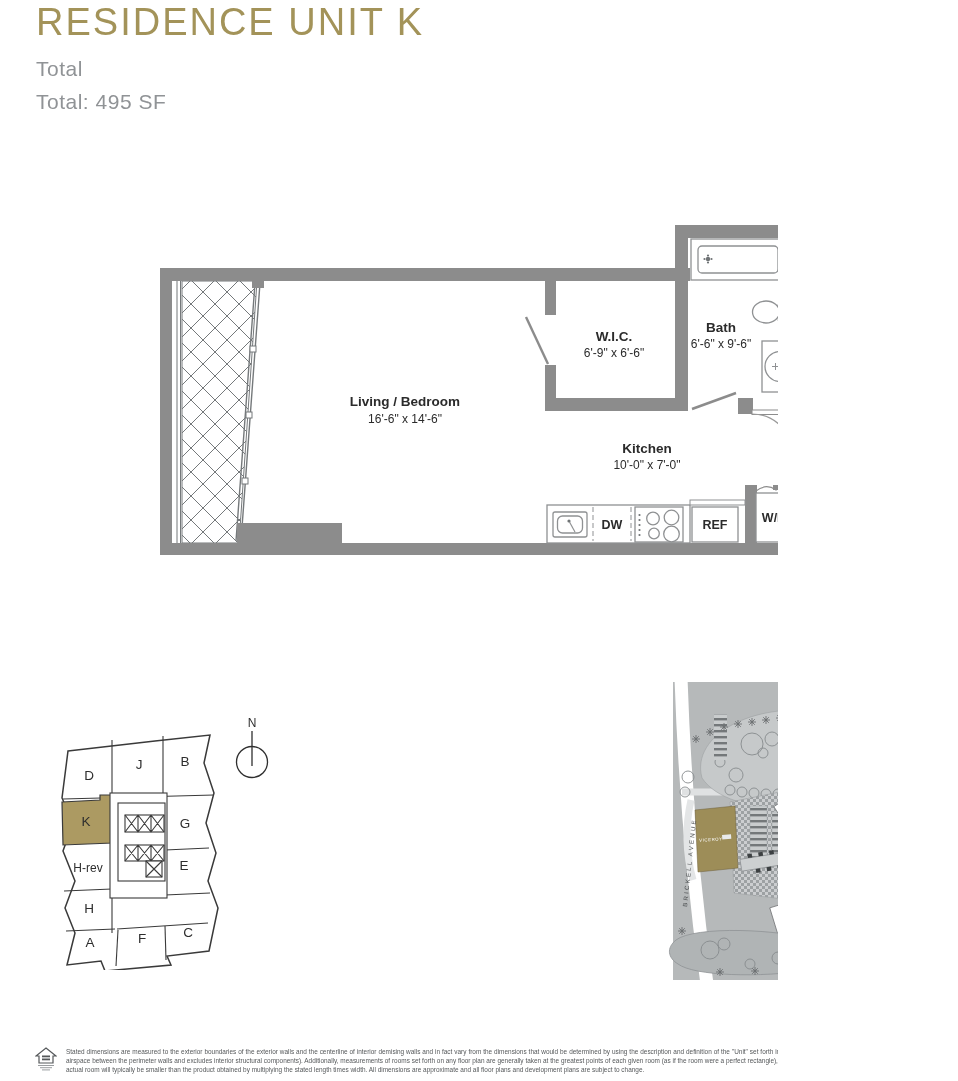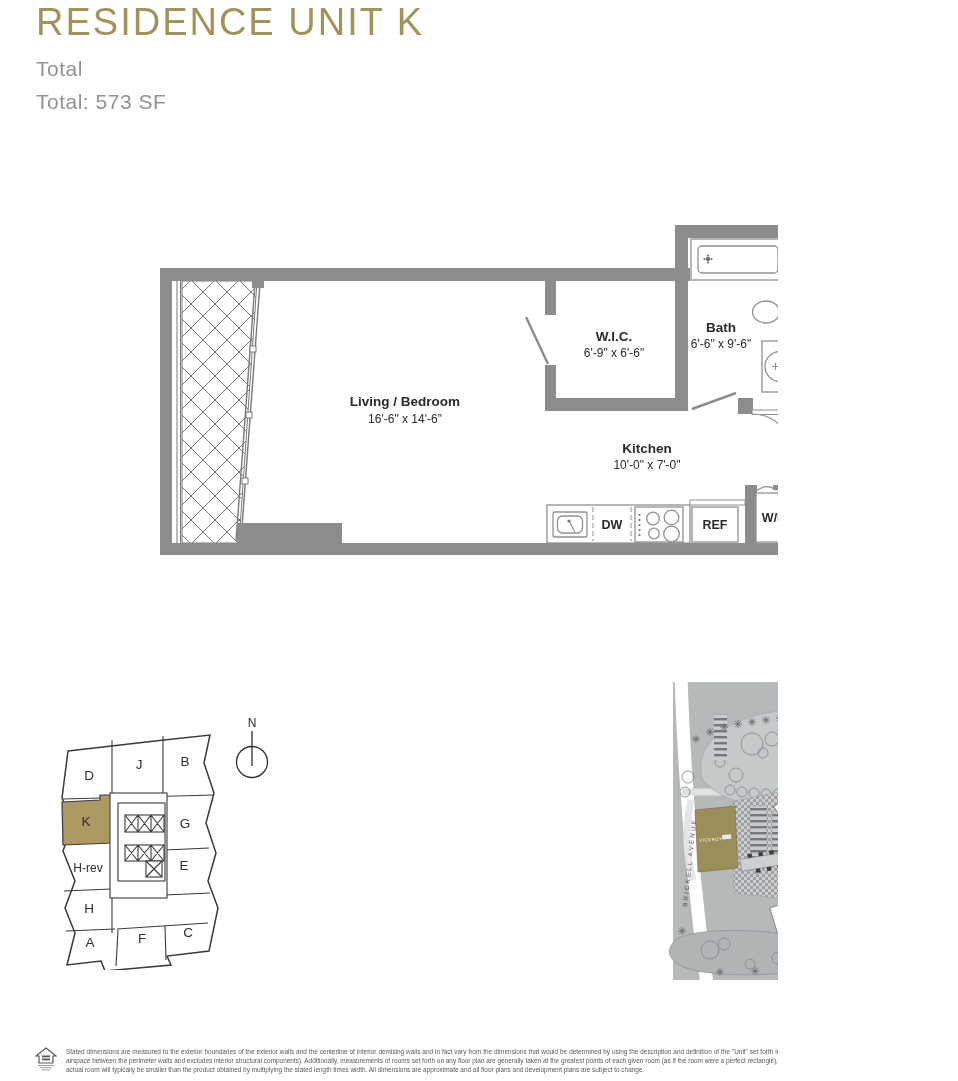--- a/index.html
+++ b/index.html
@@ -25,21 +25,21 @@
   .disclaimer{width:880px;margin:0;font-size:6.45px;line-height:1.42;color:#55585a;text-align:justify;}
 </style>
 </head>
 <body>
 
 <div class="page">
 
   <div class="header">
     <h1 class="title">RESIDENCE UNIT K</h1>
     <p class="sub s1">Total</p>
-    <p class="sub s2">Total: 573 SF</p>
+    <p class="sub s2">Total: 495 SF</p>
   </div>
 
   <svg class="fp-abs" style="left:155px;top:220px" width="660" height="340" viewBox="0 0 660 340">
     <defs>
       <pattern id="xh" width="24" height="24" patternUnits="userSpaceOnUse">
         <path d="M-2,-2 L26,26 M26,-2 L-2,26" stroke="#75797b" stroke-width="1" fill="none"></path>
       </pattern>
     </defs>
 
     <g>

